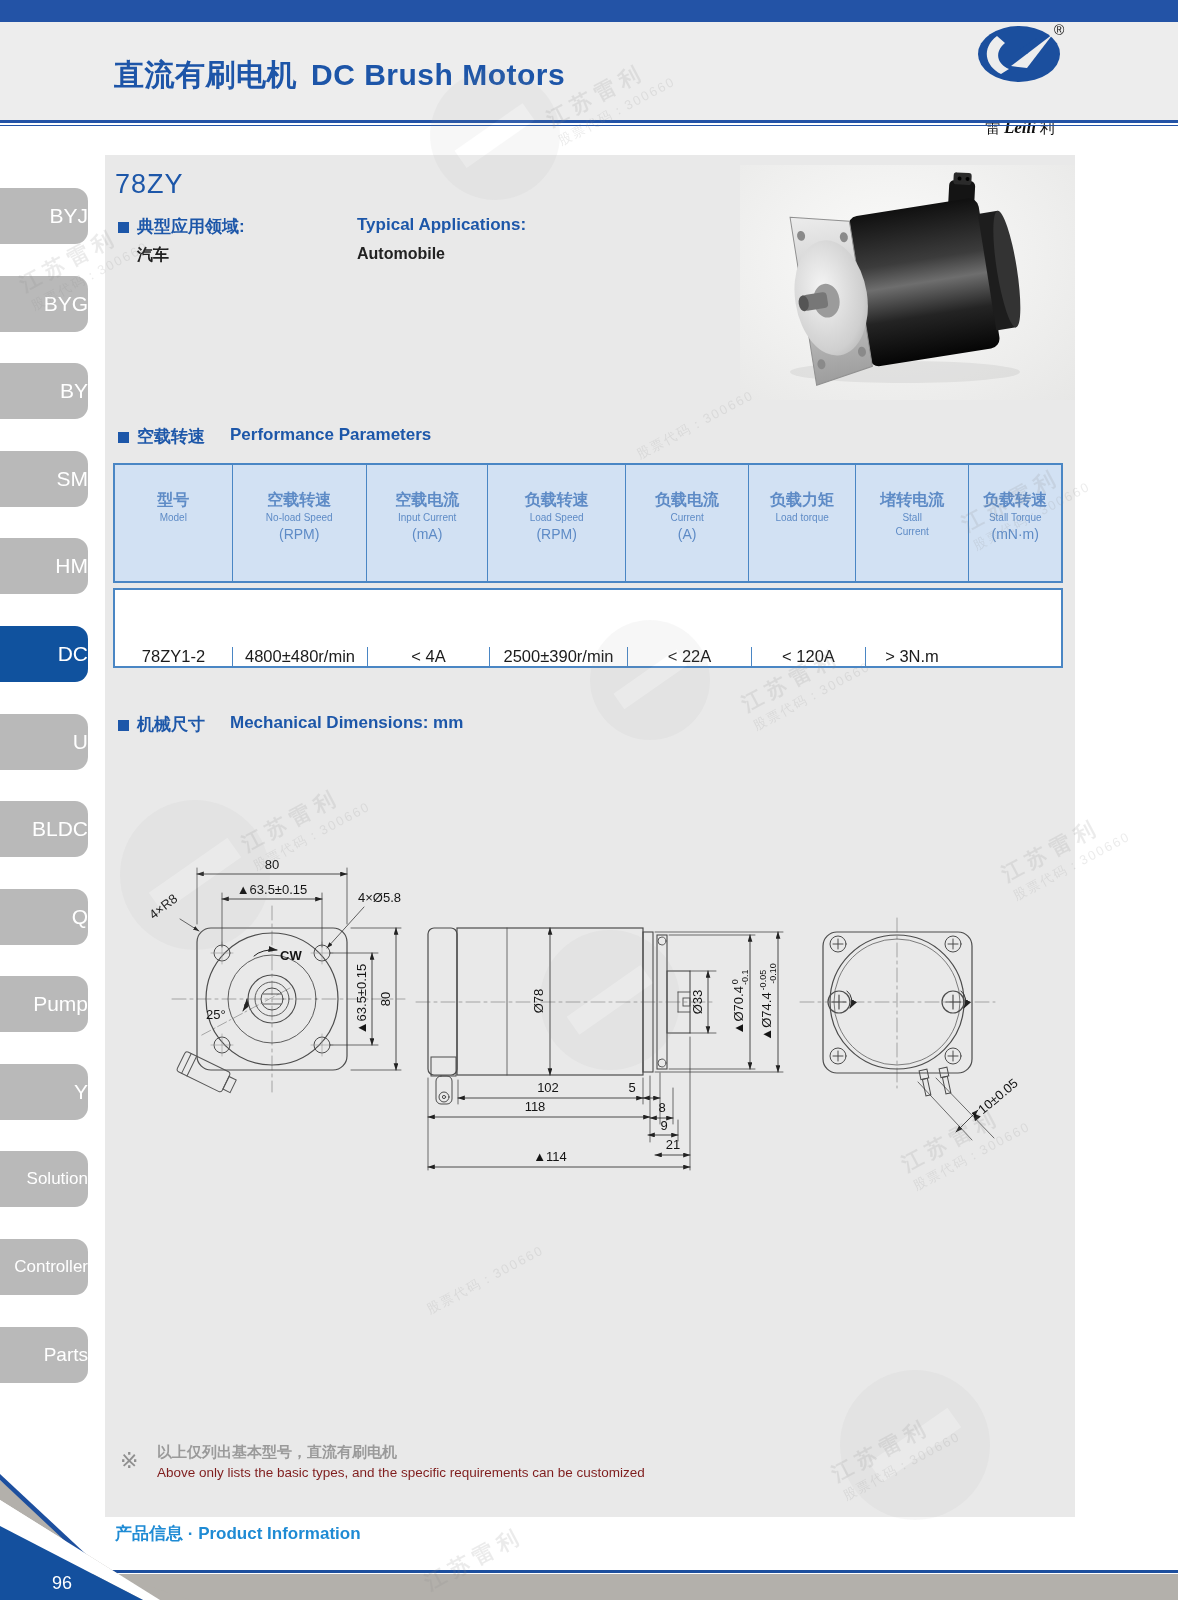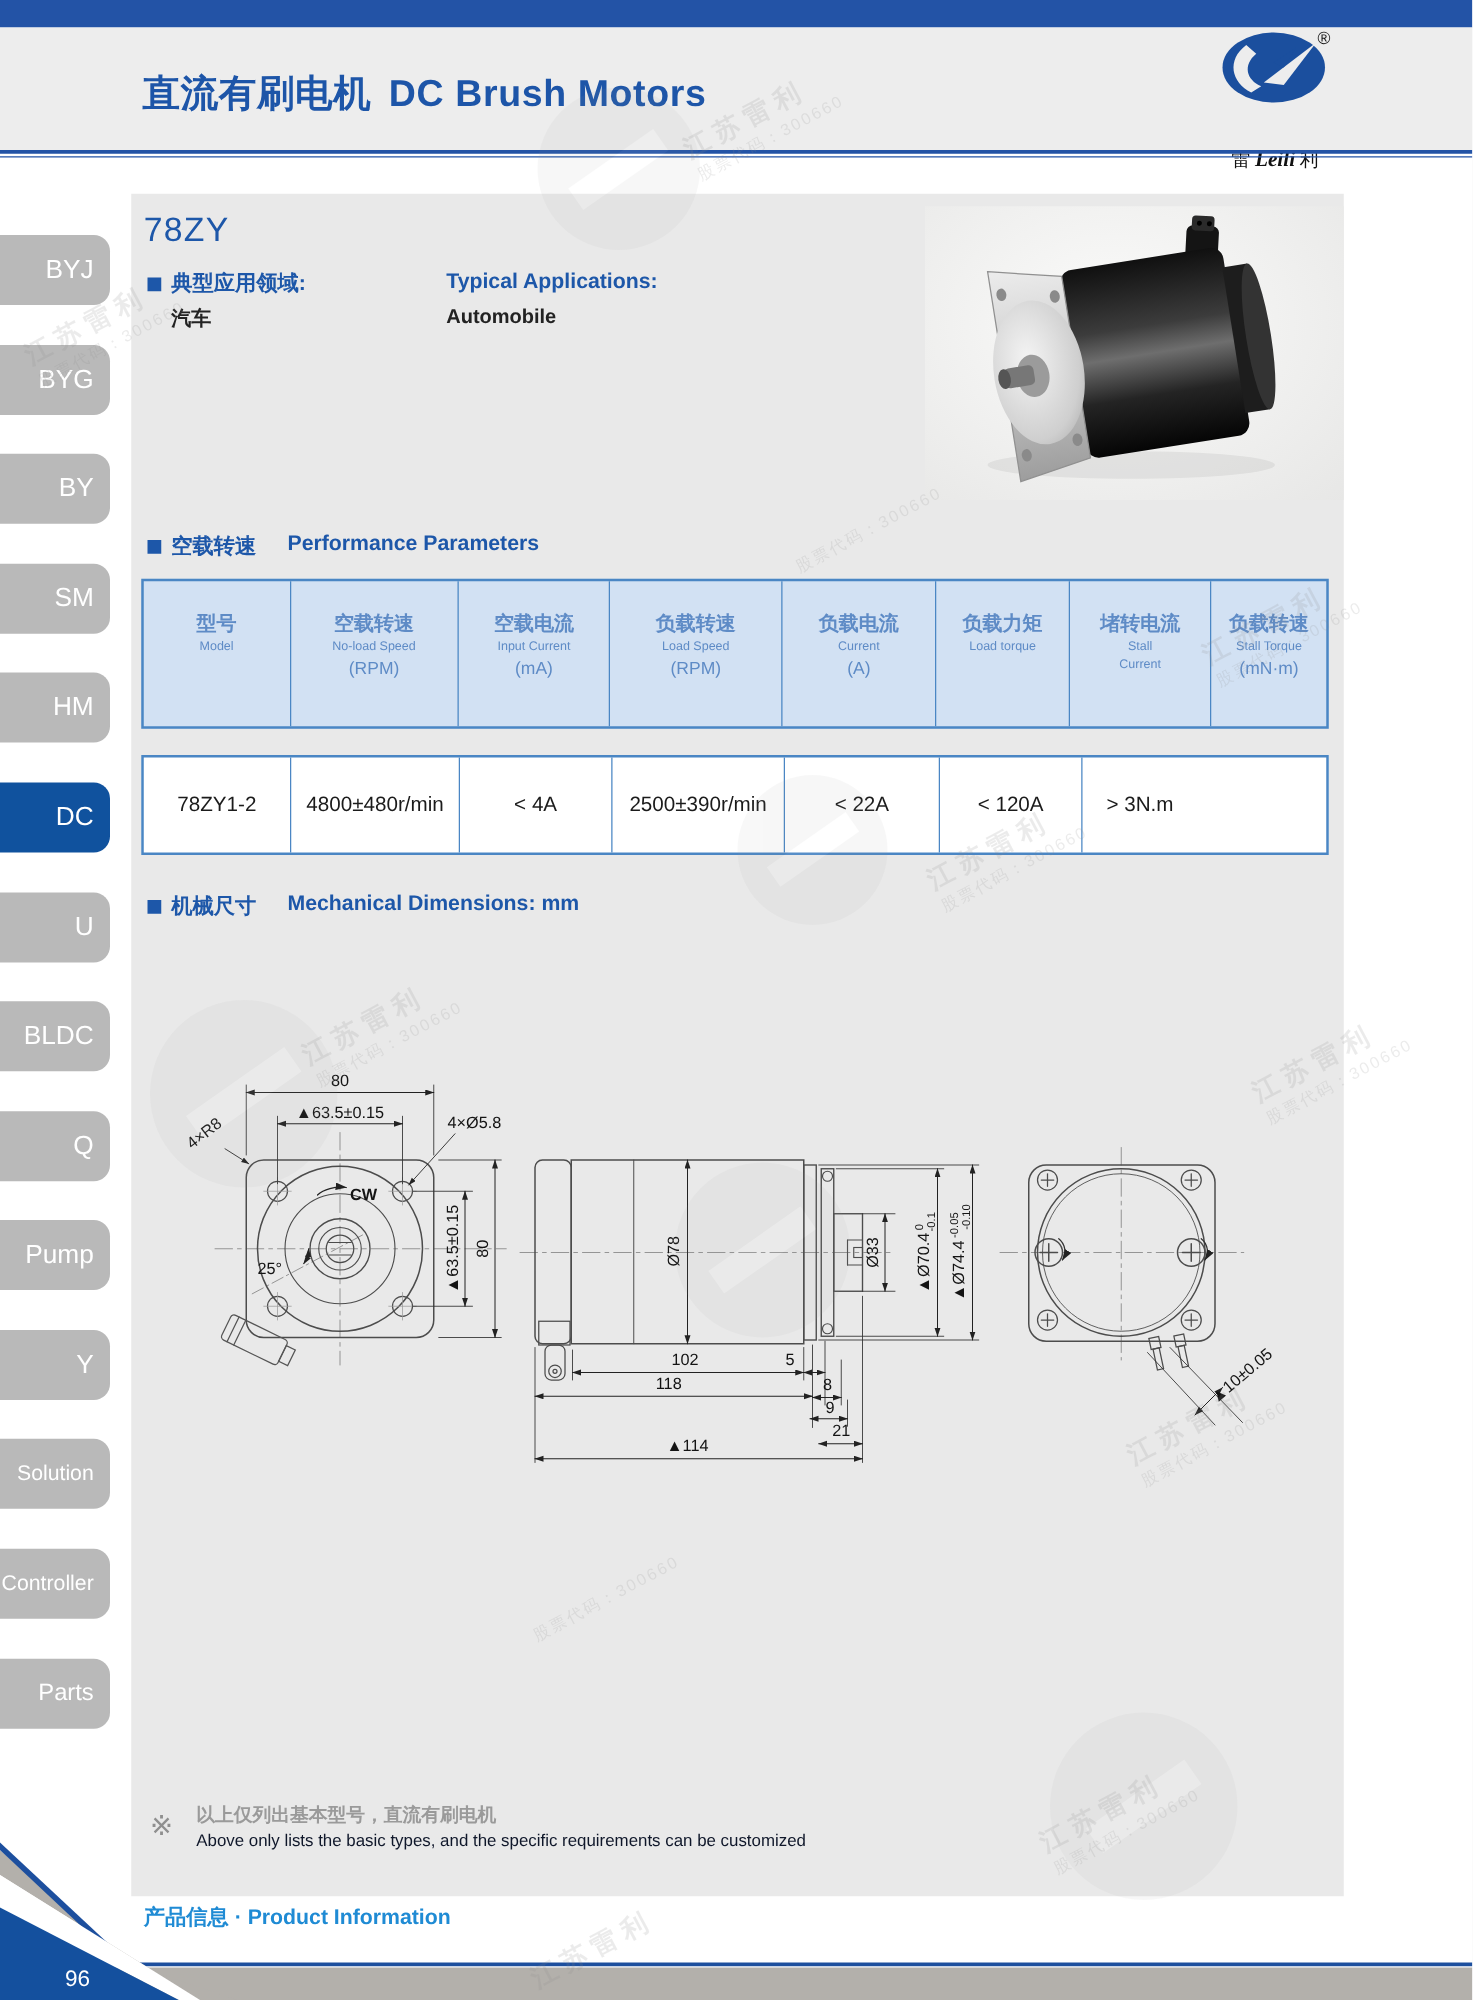--- a/index.html
+++ b/index.html
@@ -13,48 +13,48 @@
   .title{position:absolute;left:114px;top:55px;font-size:30px;font-weight:bold;color:#1d55a8;letter-spacing:.5px;}
   .title .en{margin-left:14px;}
   .logo{position:absolute;left:952px;top:24px;width:150px;height:92px;text-align:center;}
   .logo .reg{position:absolute;left:102px;top:-2px;font-size:14px;color:#111;}
   .logo-txt{position:absolute;left:0;top:62px;width:120px;text-align:center;font-size:15px;color:#111;
             font-family:"Liberation Serif","DejaVu Serif",serif;margin-top:32px;}
   .logo-txt .scr{font-style:italic;font-weight:bold;font-size:17px;}
   
   .side-item{position:absolute;left:0;width:88px;height:56px;background:#b9b9b9;color:#fff;
              border-radius:0 13px 13px 0;display:flex;align-items:center;justify-content:flex-end;
-             padding-right:13px;box-sizing:border-box;font-size:21px;cursor:pointer;}
+             box-sizing:border-box;font-size:21px;cursor:pointer;}
   .side-item.small{font-size:17px;}
   .side-item.active{background:#10529e;}
   
   .panel{position:absolute;left:105px;top:155px;width:970px;height:1362px;background:#e9e9e9;}
   .model{position:absolute;left:10px;top:14px;font-size:27px;color:#1d57a9;letter-spacing:1px;}
   .bullet{position:absolute;width:11px;height:11px;background:#1d57a9;}
   .lbl-cn{position:absolute;font-size:17px;font-weight:bold;color:#1d57a9;}
   .lbl-en{position:absolute;font-size:17px;color:#1d57a9;font-weight:bold;}
   .val{position:absolute;font-size:16px;color:#222;font-weight:bold;}
   .photo{position:absolute;left:635px;top:10px;width:335px;height:235px;
          background:radial-gradient(ellipse at 45% 40%, #fbfbfa 0%, #f0f0ef 55%, #e7e7e6 100%);}
   
   .ptable{position:absolute;left:8px;top:308px;width:950px;}
   .thead{display:flex;border:2px solid #4a86c4;background:#d2e1f3;height:120px;box-sizing:border-box;}
-  .tbody{display:flex;border:2px solid #4a86c4;background:#fff;height:80px;box-sizing:border-box;margin-top:21px;}
+  .tbody{display:flex;border:2px solid #4a86c4;background:#fff;height:80px;box-sizing:border-box;margin-top:5px;align-items:flex-end;}
   .tcell{box-sizing:border-box;border-right:1.5px solid #4a86c4;display:flex;flex-direction:column;
          padding-top:24px;align-items:center;text-align:center;color:#5e8bc6;}
   .tcell:last-child,.vcell:last-child{border-right:none;}
   .tcell .h-cn{font-size:16px;line-height:1.4;font-weight:bold;}
   .tcell .h-en{font-size:10px;line-height:1.35;white-space:pre-line;}
   .tcell .h-unit{font-size:14px;line-height:1.35;}
   .vcell{box-sizing:border-box;border-right:1.5px solid #4a86c4;display:flex;align-items:center;
          justify-content:center;font-size:16.5px;color:#1b1b1b;}
   
   .note-mark{position:absolute;left:15px;top:1293px;font-size:22px;color:#8f8f8f;}
   .note-cn{position:absolute;left:52px;top:1288px;font-size:15px;color:#9a9a9a;font-weight:bold;}
-  .note-en{position:absolute;left:52px;top:1310px;font-size:13.5px;color:#0f172a;}
+  .note-en{position:absolute;left:52px;top:1310px;font-size:13.5px;color:#7f1d1d;}
   
   .pinfo{position:absolute;left:115px;top:1522px;font-size:17px;font-weight:bold;color:#1f8bd4;}
   .hline{position:absolute;left:96px;top:1570px;width:1082px;height:3px;background:#1d4f9e;}
   .gstrip{position:absolute;left:0;top:1574px;width:1178px;height:26px;background:#b3b0ab;}
   .corner{position:absolute;left:0;top:1460px;z-index:5;}
   
   .wm{position:absolute;transform:rotate(-28deg);color:#8a8a8a;opacity:.16;pointer-events:none;
       white-space:nowrap;z-index:2;}
   .wm .c1{font-size:21px;font-weight:bold;letter-spacing:6px;}
   .wm .c2{font-size:13px;letter-spacing:2px;}

